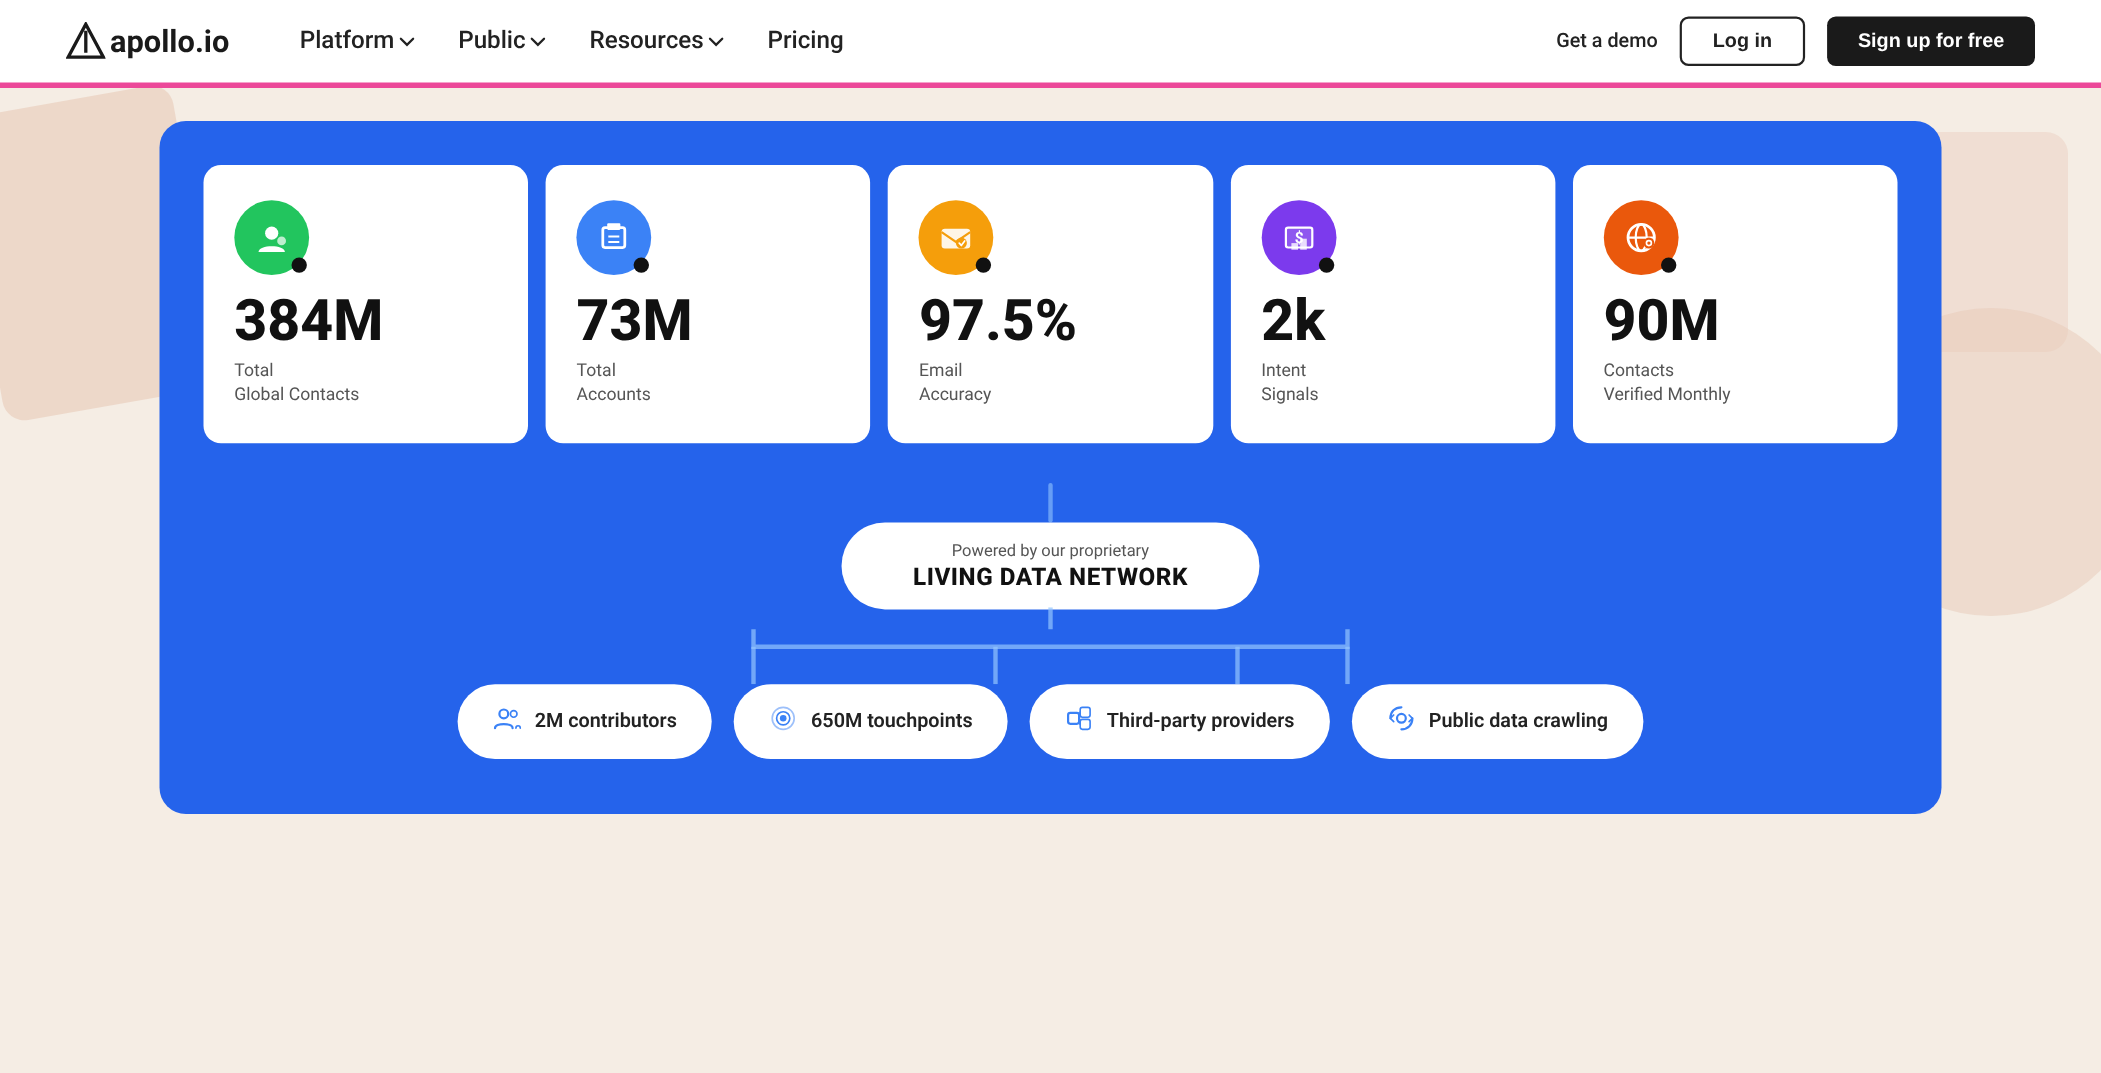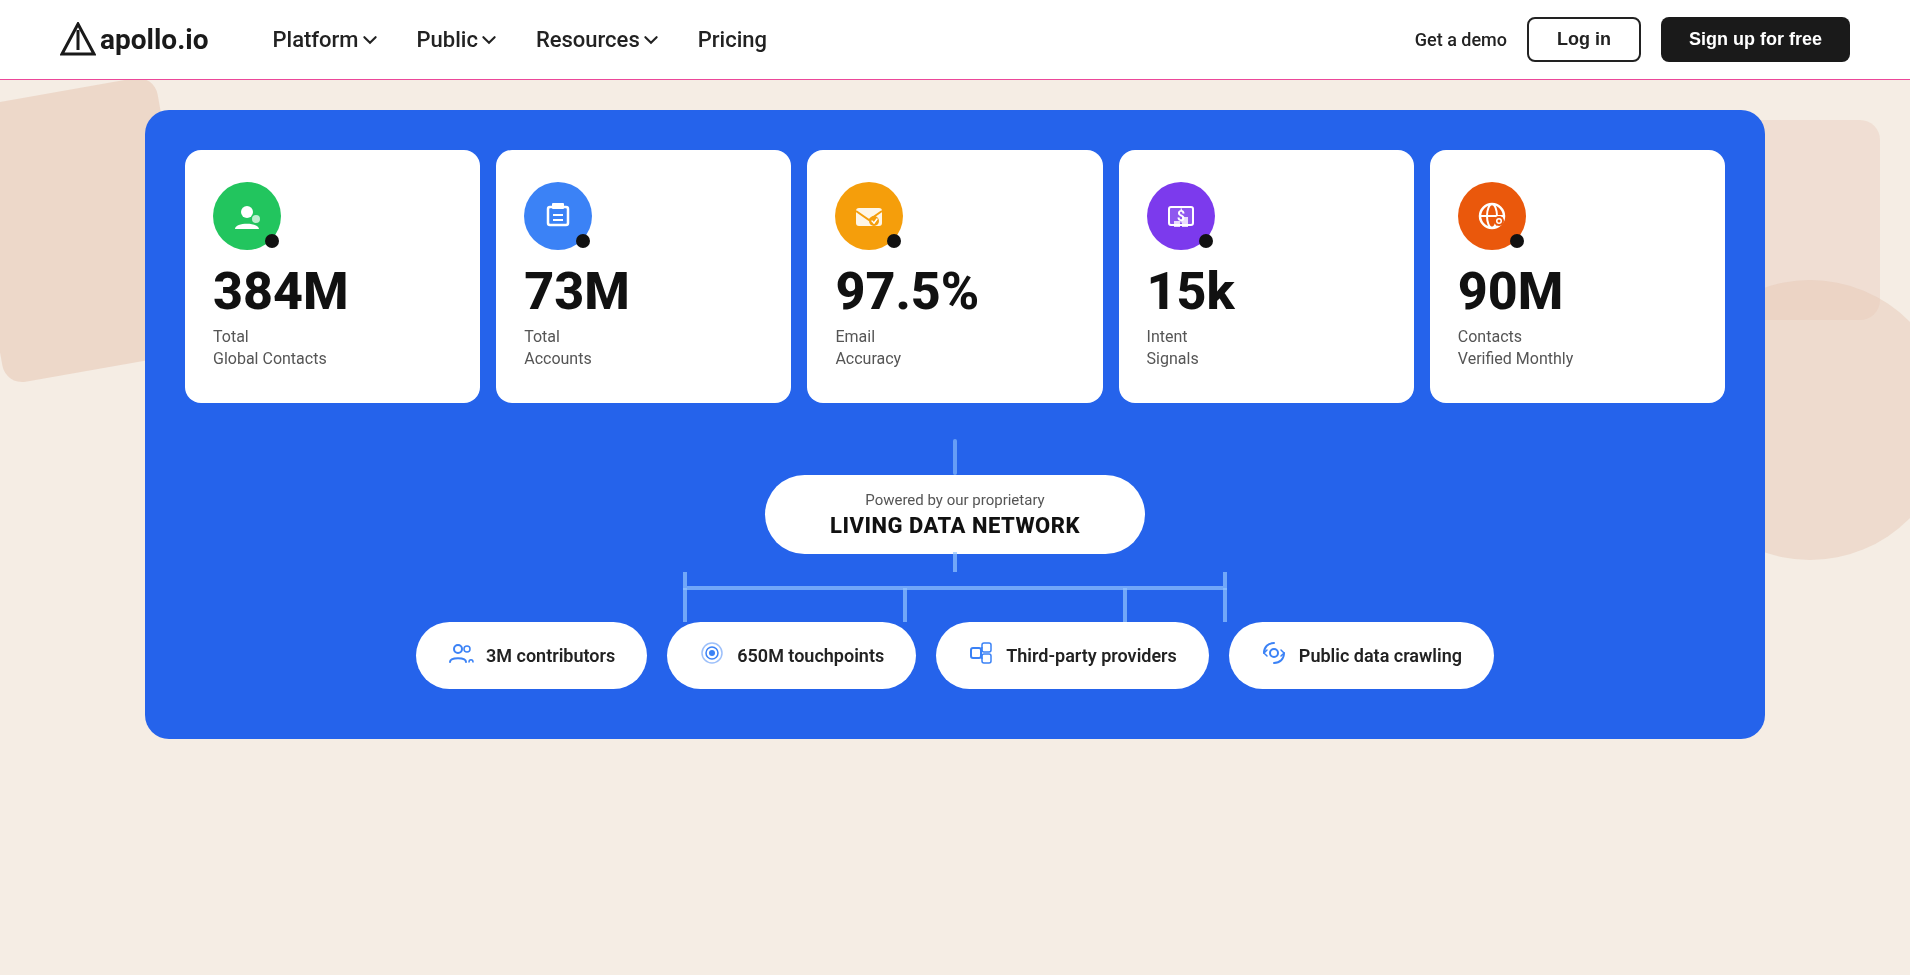--- a/index.html
+++ b/index.html
@@ -11,21 +11,21 @@
       overflow-x: hidden;
     }
 
     
     .navbar {
       background: #fff;
       height: 80px;
       display: flex;
       align-items: center;
       padding: 0 60px;
-      border-bottom: 1px solid #ec4899;
+      border-bottom: 5px solid #ec4899;
       position: relative;
       z-index: 10;
     }
     .logo {
       display: flex;
       align-items: center;
       gap: 4px;
       margin-right: 48px;
       text-decoration: none;
     }
@@ -358,21 +358,21 @@
       <div class="stat-card">
         <div class="stat-icon-wrap purple">
           <svg width="34" height="34" viewBox="0 0 34 34" fill="none">
             <rect x="5" y="8" width="24" height="18" rx="2" fill="white" opacity="0.15"></rect>
             <rect x="5" y="8" width="24" height="18" rx="2" stroke="white" stroke-width="2"></rect>
             <text x="17" y="22" text-anchor="middle" fill="white" font-size="14" font-weight="bold">$</text>
             <rect x="10" y="22" width="6" height="6" fill="white" opacity="0.8"></rect>
             <rect x="18" y="18" width="6" height="10" fill="white" opacity="0.8"></rect>
           </svg>
         </div>
-        <div class="stat-number">15k</div>
+        <div class="stat-number">2k</div>
         <div class="stat-label">Intent<br>Signals</div>
       </div>
 
       <div class="stat-card">
         <div class="stat-icon-wrap orange">
           <svg width="34" height="34" viewBox="0 0 34 34" fill="none">
             <circle cx="17" cy="17" r="12" stroke="white" stroke-width="2.5" fill="none"></circle>
             <ellipse cx="17" cy="17" rx="5" ry="12" stroke="white" stroke-width="2"></ellipse>
             <line x1="5" y1="17" x2="29" y2="17" stroke="white" stroke-width="2"></line>
             <circle cx="24" cy="22" r="5" fill="#ea580c"></circle>
@@ -413,21 +413,21 @@
 
         <div class="pill">
           <span class="pill-icon">
             <svg width="26" height="26" viewBox="0 0 26 26" fill="none">
               <circle cx="10" cy="9" r="4" stroke="#3b82f6" stroke-width="2"></circle>
               <path d="M2 22c0-5 16-5 16 0" stroke="#3b82f6" stroke-width="2" stroke-linecap="round"></path>
               <circle cx="19" cy="9" r="3" stroke="#3b82f6" stroke-width="1.5"></circle>
               <path d="M21 22c0-3 4-3 4 0" stroke="#3b82f6" stroke-width="1.5" stroke-linecap="round"></path>
             </svg>
           </span>
-          <span>3M contributors</span>
+          <span>2M contributors</span>
         </div>
 
         <div class="pill">
           <span class="pill-icon">
             <svg width="26" height="26" viewBox="0 0 26 26" fill="none">
               <circle cx="13" cy="13" r="3" fill="#3b82f6"></circle>
               <circle cx="13" cy="13" r="6" stroke="#3b82f6" stroke-width="1.5"></circle>
               <circle cx="13" cy="13" r="10" stroke="#3b82f6" stroke-width="1.5" opacity="0.5"></circle>
             </svg>
           </span>

